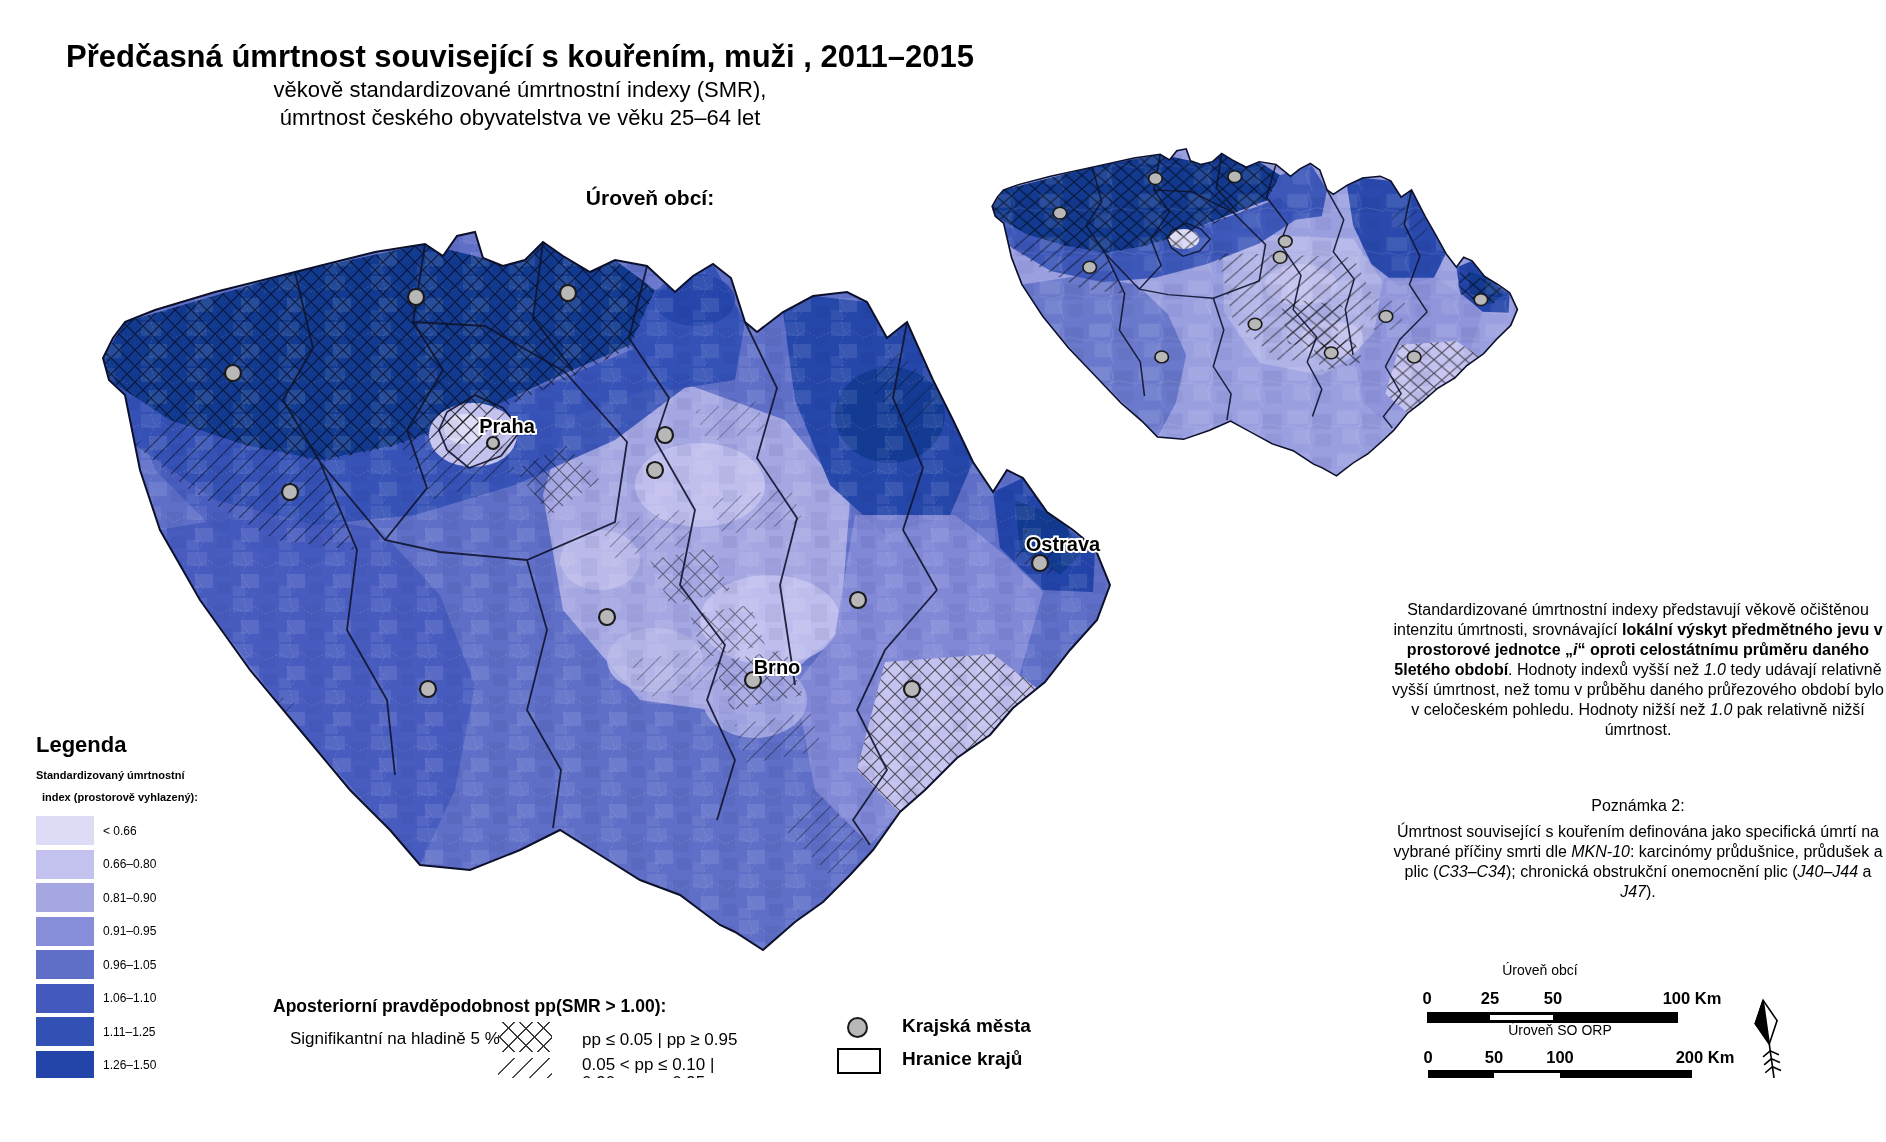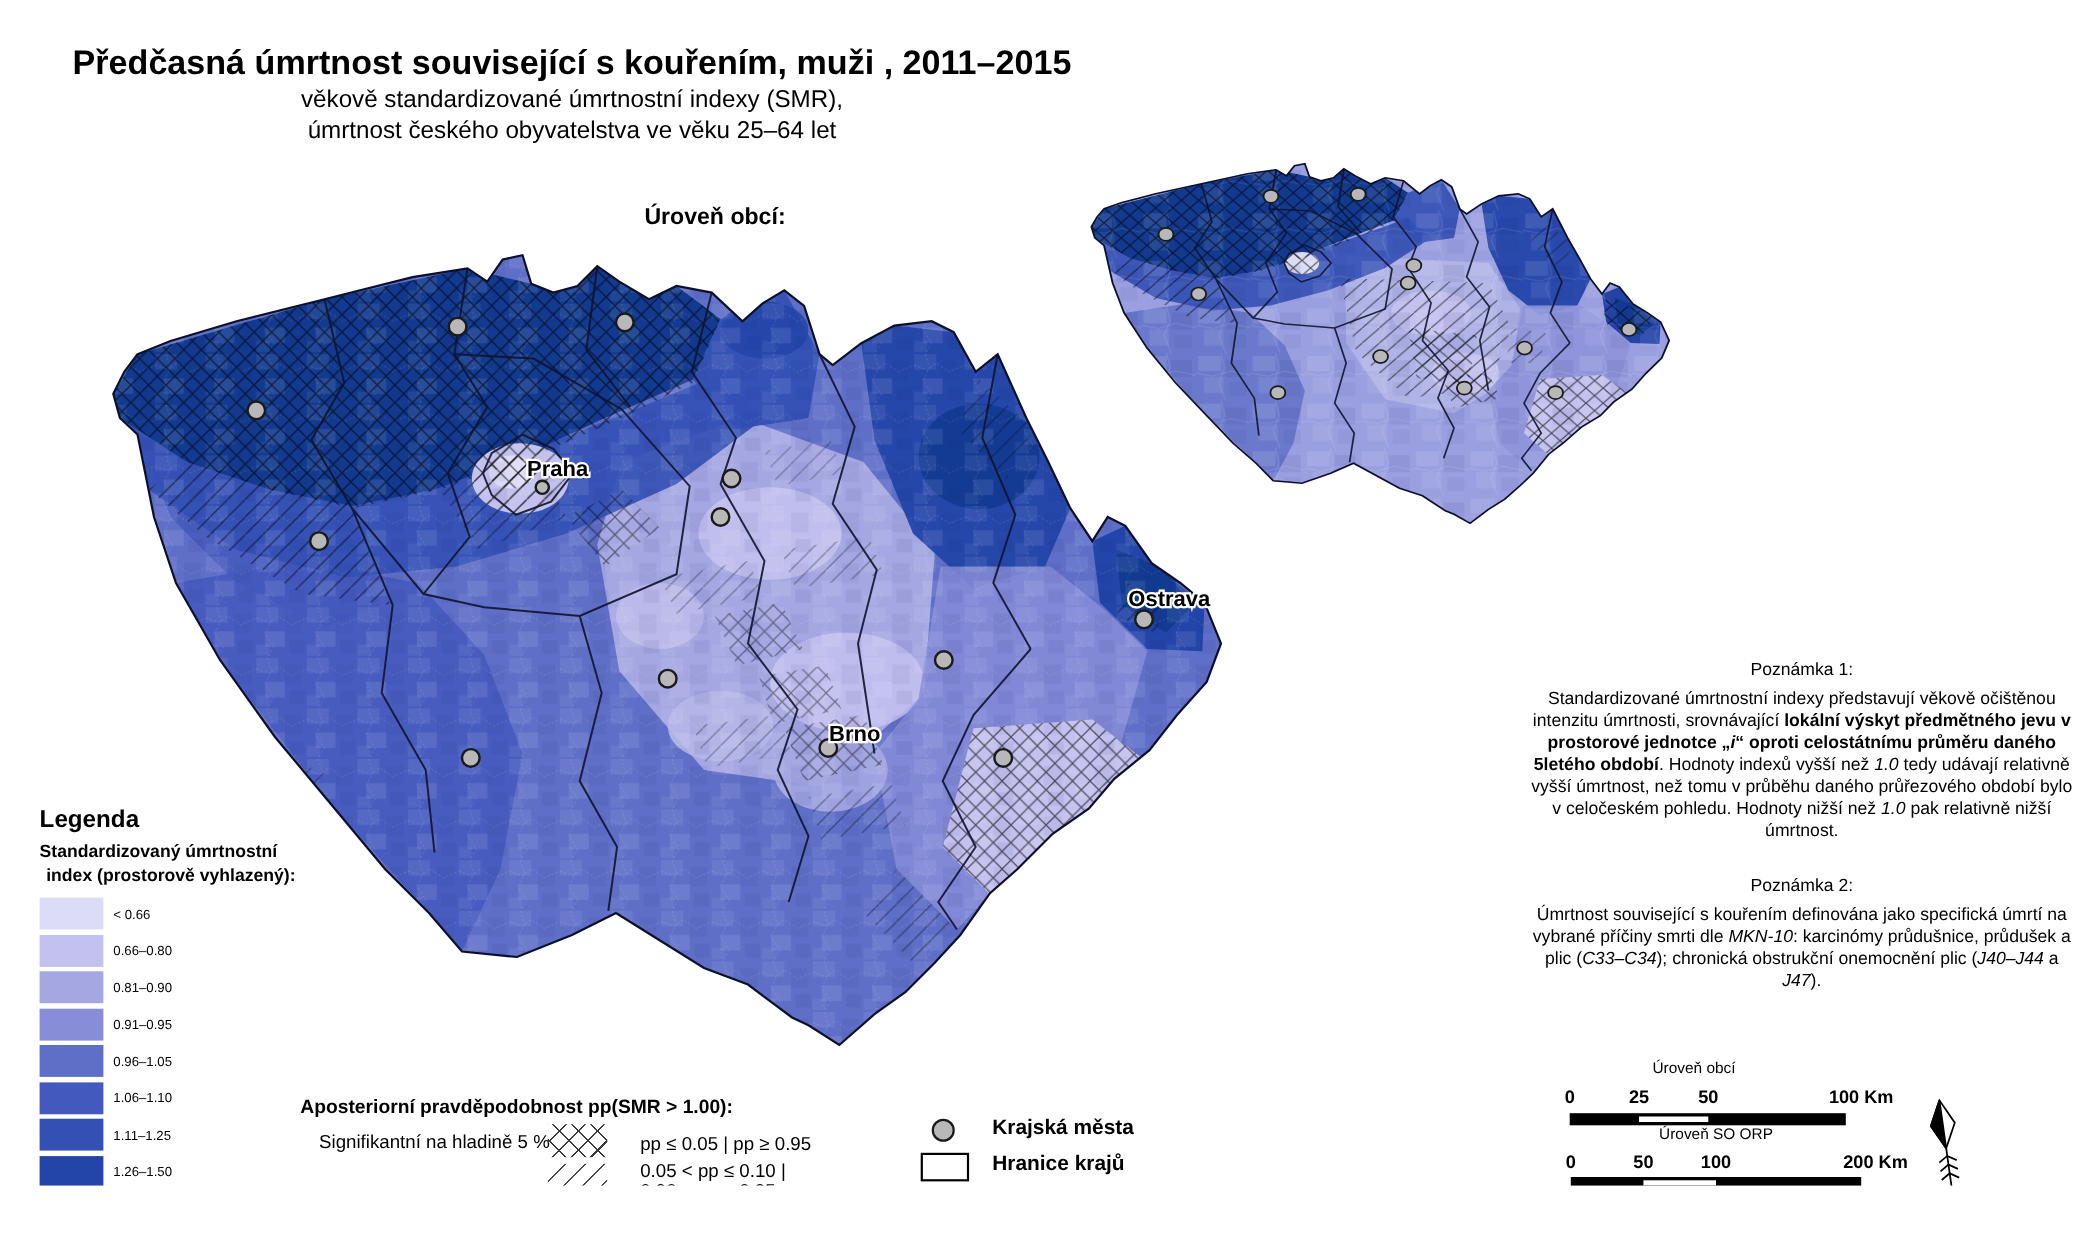--- a/index.html
+++ b/index.html
@@ -5,21 +5,21 @@
   html,body{margin:0;padding:0;background:#fff;}
   .page{position:relative;width:1886px;height:1078px;background:#fff;overflow:hidden;
         font-family:"Liberation Sans",sans-serif;color:#000;}
   .abs{position:absolute;}
   .ctr{text-align:center;}
   #main-title{font-size:31px;font-weight:bold;line-height:38px;}
   .subtitle{font-size:22px;line-height:28px;}
   #orp-title{font-size:21px;font-weight:bold;line-height:26px;}
   #obci-label{font-size:21px;font-weight:bold;}
   #legend-heading{font-size:22px;font-weight:bold;}
-  .legend-sub{font-size:16px;font-weight:bold;line-height:22px;}
+  .legend-sub{font-size:11px;font-weight:bold;line-height:22px;}
   .legend-row{display:flex;align-items:center;margin-bottom:4.5px;height:29px;}
   .legend-swatch{width:58px;height:29px;flex:0 0 58px;}
   .legend-label{font-size:12px;margin-left:9px;white-space:nowrap;}
   #pp-heading{font-size:17.5px;font-weight:bold;}
   .pp-text{font-size:17px;white-space:nowrap;}
   .hatch-x{background-image:repeating-linear-gradient(45deg,transparent 0 11px,#3a3a3a 11px 12.4px),
            repeating-linear-gradient(135deg,transparent 0 11px,#3a3a3a 11px 12.4px);}
   .hatch-d{background-image:repeating-linear-gradient(135deg,transparent 0 11px,#4a4a4a 11px 12.4px);}
   .sym-label{font-size:19px;font-weight:bold;white-space:nowrap;}
   .sym-circle{width:17px;height:17px;border-radius:50%;background:#b8b8b8;border:2.5px solid #1a1a1a;}
@@ -278,21 +278,20 @@
   <div class="abs hatch-d" style="left:498px;top:1058px;width:54px;height:30px;"></div>
   <div class="abs pp-text" style="left:582px;top:1055px;">0.05 &lt; pp ≤ 0.10  |</div>
   <div class="abs pp-text" style="left:582px;top:1073px;">0.90 ≤ pp &lt; 0.95</div>
 
   <div class="abs sym-circle" style="left:847px;top:1017px;"></div>
   <div class="abs sym-label" style="left:902px;top:1015px;">Krajská města</div>
   <div class="abs sym-rect" style="left:837px;top:1048px;"></div>
   <div class="abs sym-label" style="left:902px;top:1048px;">Hranice krajů</div>
 
   <div class="abs note" style="left:1392px;top:600px;">
-    <div class="note-heading">Poznámka 1:</div>
     <div><span>Standardizované úmrtnostní indexy představují věkově očištěnou intenzitu úmrtnosti, srovnávající </span><b><span>lokální výskyt předmětného jevu v prostorové jednotce „</span><i>i</i><span>“ oproti celostátnímu průměru daného 5letého období</span></b><span>. Hodnoty indexů vyšší než </span><i>1.0</i><span> tedy udávají relativně vyšší úmrtnost, než tomu v průběhu daného průřezového období bylo v celočeském pohledu. Hodnoty nižší než </span><i>1.0</i><span> pak relativně nižší úmrtnost.</span></div>
   </div>
 
   <div class="abs note" style="left:1392px;top:796px;">
     <div class="note-heading">Poznámka 2:</div>
     <div><span>Úmrtnost související s kouřením definována jako specifická úmrtí na vybrané příčiny smrti dle </span><i>MKN-10</i><span>: karcinómy průdušnice, průdušek a plic (</span><i>C33–C34</i><span>); chronická obstrukční onemocnění plic (</span><i>J40–J44</i><span> a </span><i>J47</i><span>).</span></div>
   </div>
 
   <div class="abs sb-title" style="left:1455px;top:962px;width:170px;">Úroveň obcí</div>
   <span class="tick" style="left:1427px;top:989px;">0</span>

